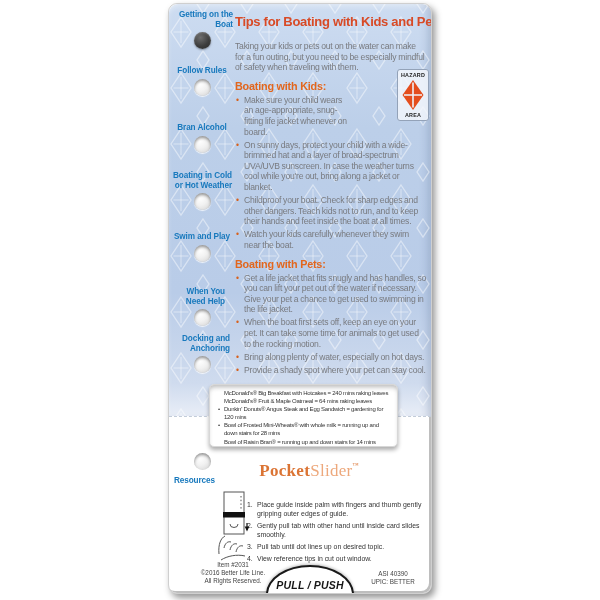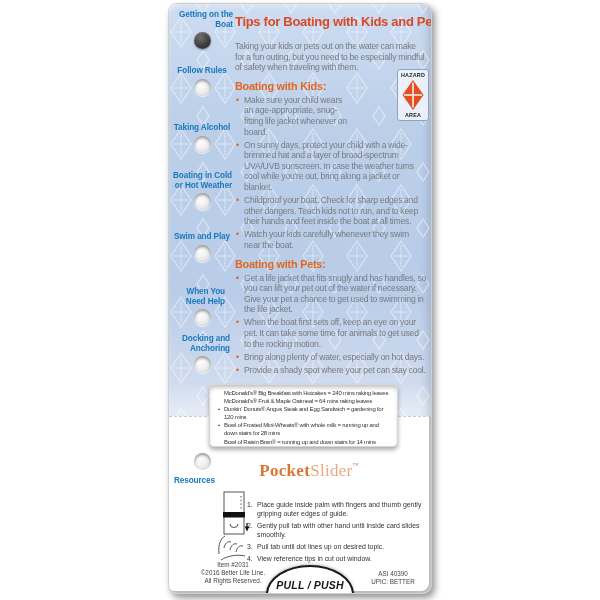--- a/index.html
+++ b/index.html
@@ -103,21 +103,21 @@
 
   <div class="tab t1">
     <span class="lbl">Getting on the Boat</span>
     <div class="hole dark"></div>
   </div>
   <div class="tab t2">
     <span class="lbl">Follow Rules</span>
     <div class="hole"></div>
   </div>
   <div class="tab t3">
-    <span class="lbl">Taking Alcohol</span>
+    <span class="lbl">Bran Alcohol</span>
     <div class="hole"></div>
   </div>
   <div class="tab t4">
     <span class="lbl">Boating in Cold or Hot Weather</span>
     <div class="hole"></div>
   </div>
   <div class="tab t5">
     <span class="lbl">Swim and Play</span>
     <div class="hole"></div>
   </div>

